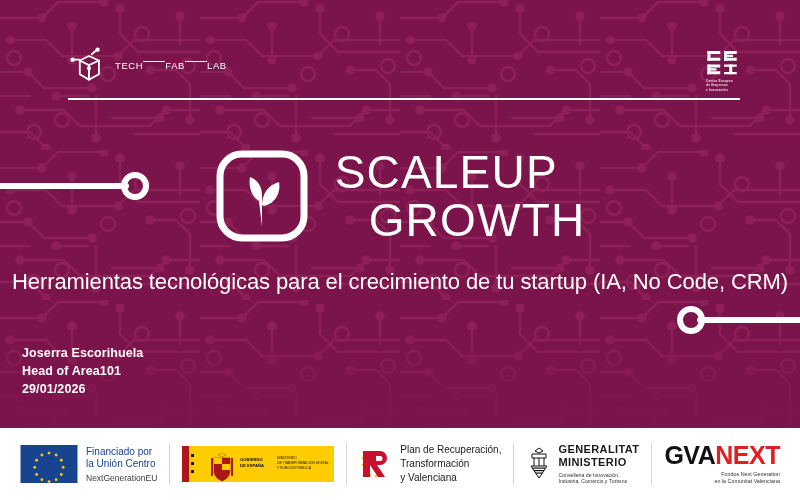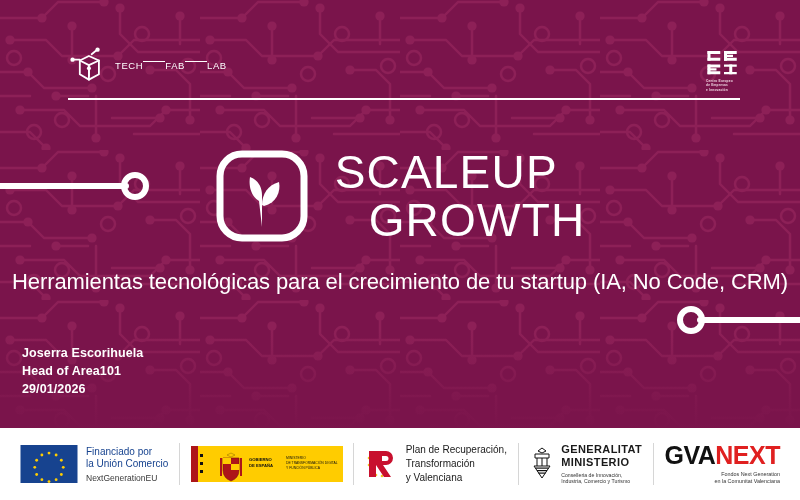--- a/index.html
+++ b/index.html
@@ -314,21 +314,21 @@
             <circle cx="30" cy="38.5" r="1.5"></circle>
             <circle cx="22.5" cy="36.5" r="1.5"></circle>
             <circle cx="17" cy="31" r="1.5"></circle>
             <circle cx="15" cy="23.5" r="1.5"></circle>
             <circle cx="17" cy="16" r="1.5"></circle>
             <circle cx="22.5" cy="10.5" r="1.5"></circle>
           </g>
         </svg>
         <div class="eu-text">
           <span class="b">Financiado por</span>
-          <span class="b">la Unión Comercio</span>
+          <span class="b">la Unión Centro</span>
           <span class="s">NextGenerationEU</span>
         </div>
       </div>
 
       <div class="sep"></div>
 
       <div class="f-item">
         <svg class="gob-wrap" viewBox="0 0 152 36">
           <rect x="0" y="0" width="152" height="36" fill="#FFCC00"></rect>
           <rect x="0" y="0" width="7" height="36" fill="#AD1519"></rect>

